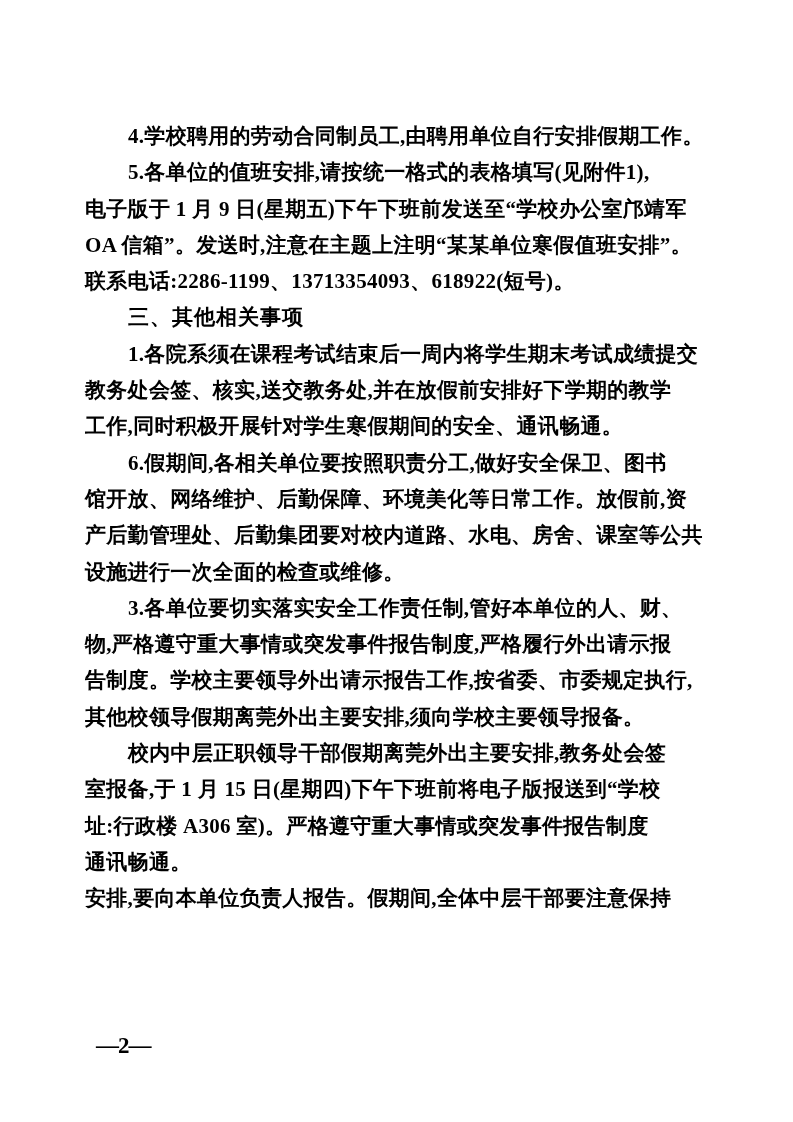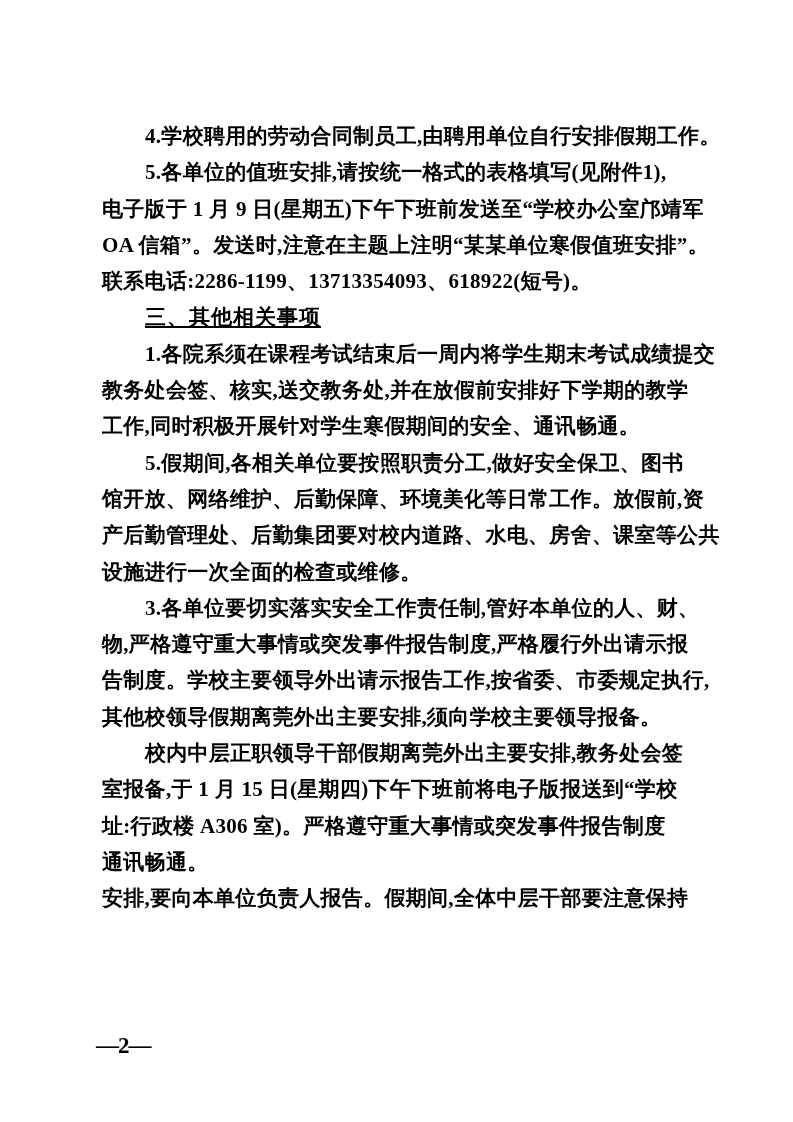--- a/index.html
+++ b/index.html
@@ -13,21 +13,21 @@
     width: 793px;
     height: 1122px;
     background: #ffffff;
     color: #000000;
     font-family: "Liberation Serif", "DejaVu Serif", serif;
     overflow: hidden;
   }
 
   .text-block {
     position: absolute;
-    left: 102px;
+    left: 85px;
     top: 118px;
     width: 632px;
   }
 
   .line {
     font-size: 21px;
     font-weight: 600;
     line-height: 36.3px;
     height: 36.3px;
     white-space: nowrap;
@@ -39,21 +39,20 @@
   .line.indent {
     text-indent: 43px;
   }
 
   
   .line.heading {
     text-indent: 43px;
     font-weight: 700;
     font-family: "DejaVu Sans", "Liberation Sans", sans-serif;
     letter-spacing: 1px;
-    text-decoration: underline;
   }
 
   .footer {
     position: absolute;
     left: 96px;
     top: 1033px;
     font-size: 23px;
     font-weight: 600;
     letter-spacing: -1px;
     color: #000000;
@@ -69,21 +68,21 @@
 
   <div class="line indent">4.学校聘用的劳动合同制员工,由聘用单位自行安排假期工作。</div>
       <div class="line indent">5.各单位的值班安排,请按统一格式的表格填写(见附件1),</div>
       <div class="line body">电子版于 1 月 9 日(星期五)下午下班前发送至“学校办公室邝靖军</div>
       <div class="line body">OA 信箱”。发送时,注意在主题上注明“某某单位寒假值班安排”。</div>
       <div class="line body">联系电话:2286-1199、13713354093、618922(短号)。</div>
       <div class="line heading">三、其他相关事项</div>
       <div class="line indent">1.各院系须在课程考试结束后一周内将学生期末考试成绩提交</div>
       <div class="line body">教务处会签、核实,送交教务处,并在放假前安排好下学期的教学</div>
       <div class="line body">工作,同时积极开展针对学生寒假期间的安全、通讯畅通。</div>
-      <div class="line indent">5.假期间,各相关单位要按照职责分工,做好安全保卫、图书</div>
+      <div class="line indent">6.假期间,各相关单位要按照职责分工,做好安全保卫、图书</div>
       <div class="line body">馆开放、网络维护、后勤保障、环境美化等日常工作。放假前,资</div>
       <div class="line body">产后勤管理处、后勤集团要对校内道路、水电、房舍、课室等公共</div>
       <div class="line body">设施进行一次全面的检查或维修。</div>
       <div class="line indent">3.各单位要切实落实安全工作责任制,管好本单位的人、财、</div>
       <div class="line body">物,严格遵守重大事情或突发事件报告制度,严格履行外出请示报</div>
       <div class="line body">告制度。学校主要领导外出请示报告工作,按省委、市委规定执行,</div>
       <div class="line body">其他校领导假期离莞外出主要安排,须向学校主要领导报备。</div>
       <div class="line indent">校内中层正职领导干部假期离莞外出主要安排,教务处会签</div>
       <div class="line body">室报备,于 1 月 15 日(星期四)下午下班前将电子版报送到“学校</div>
       <div class="line body">址:行政楼 A306 室)。严格遵守重大事情或突发事件报告制度</div>

